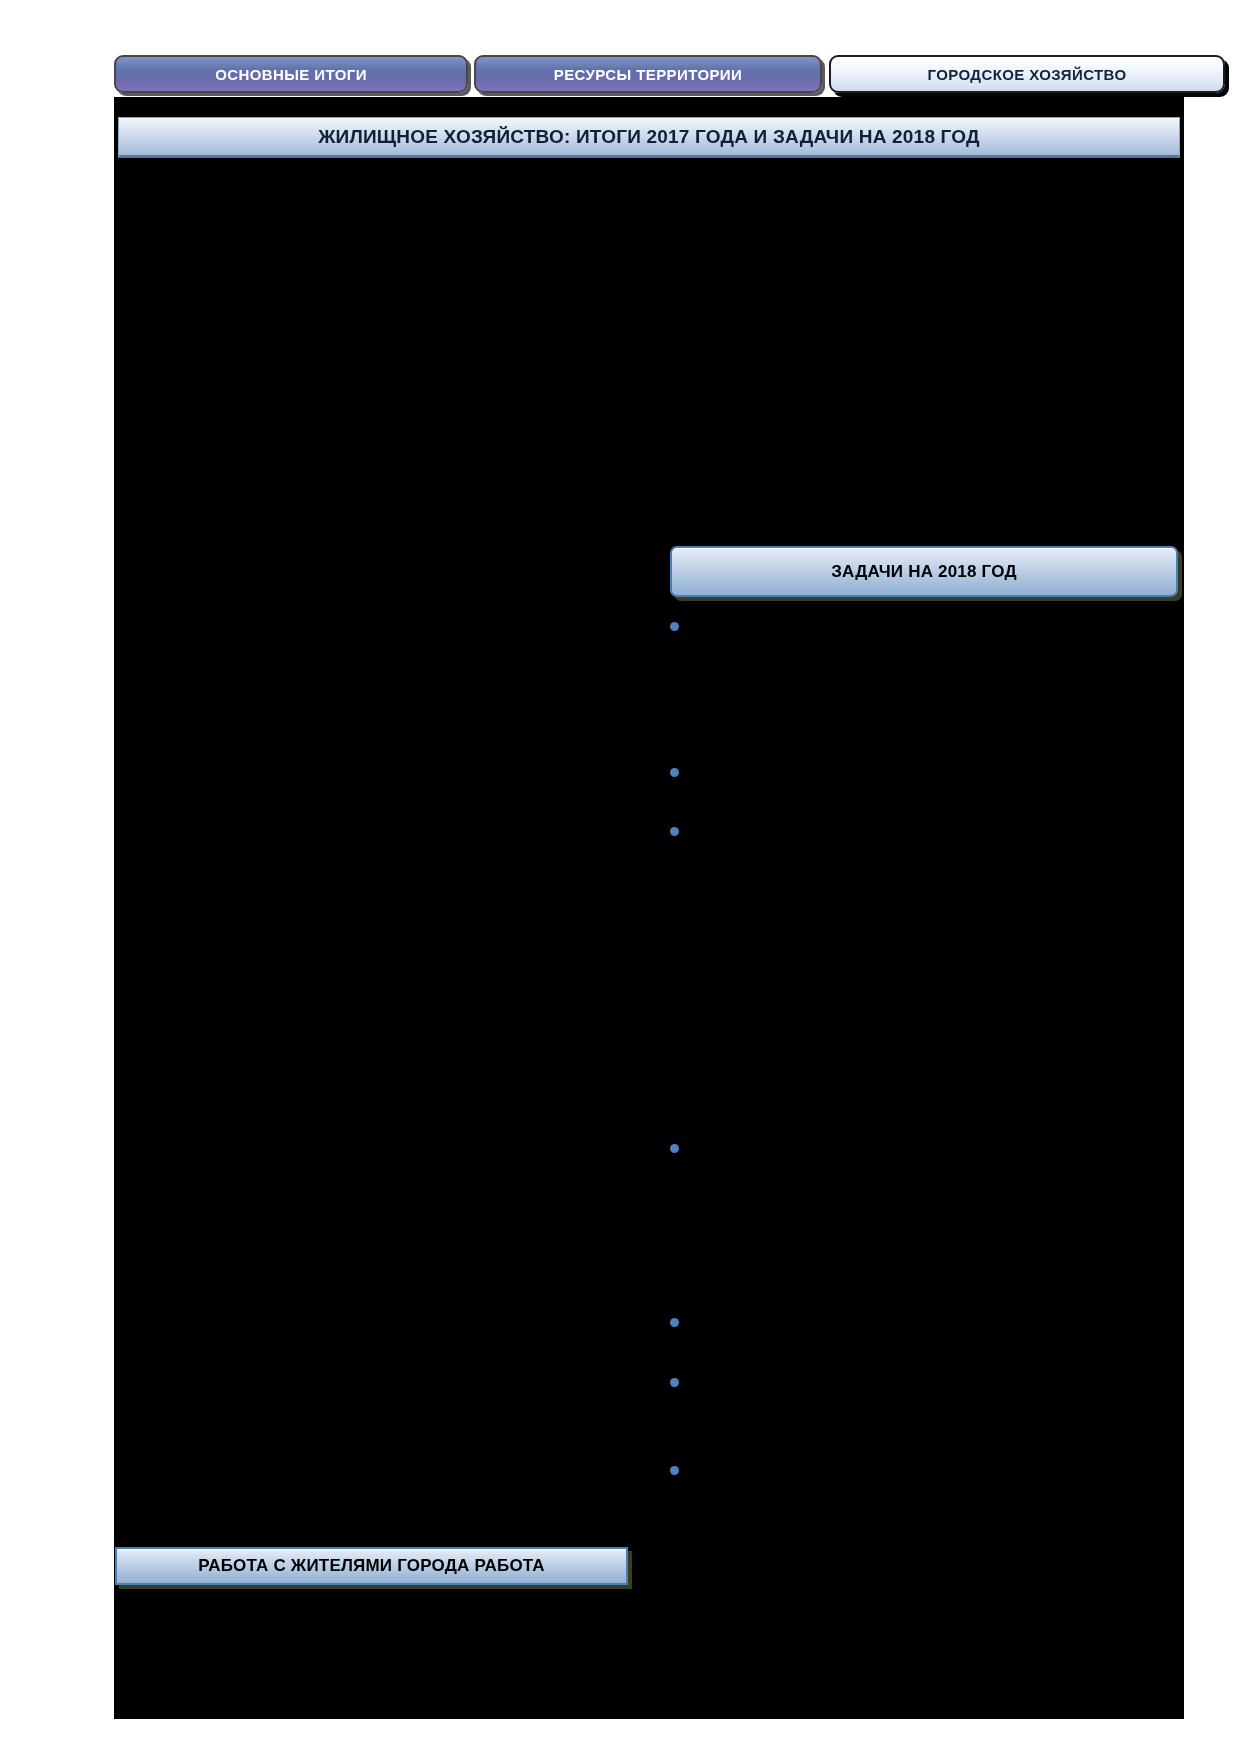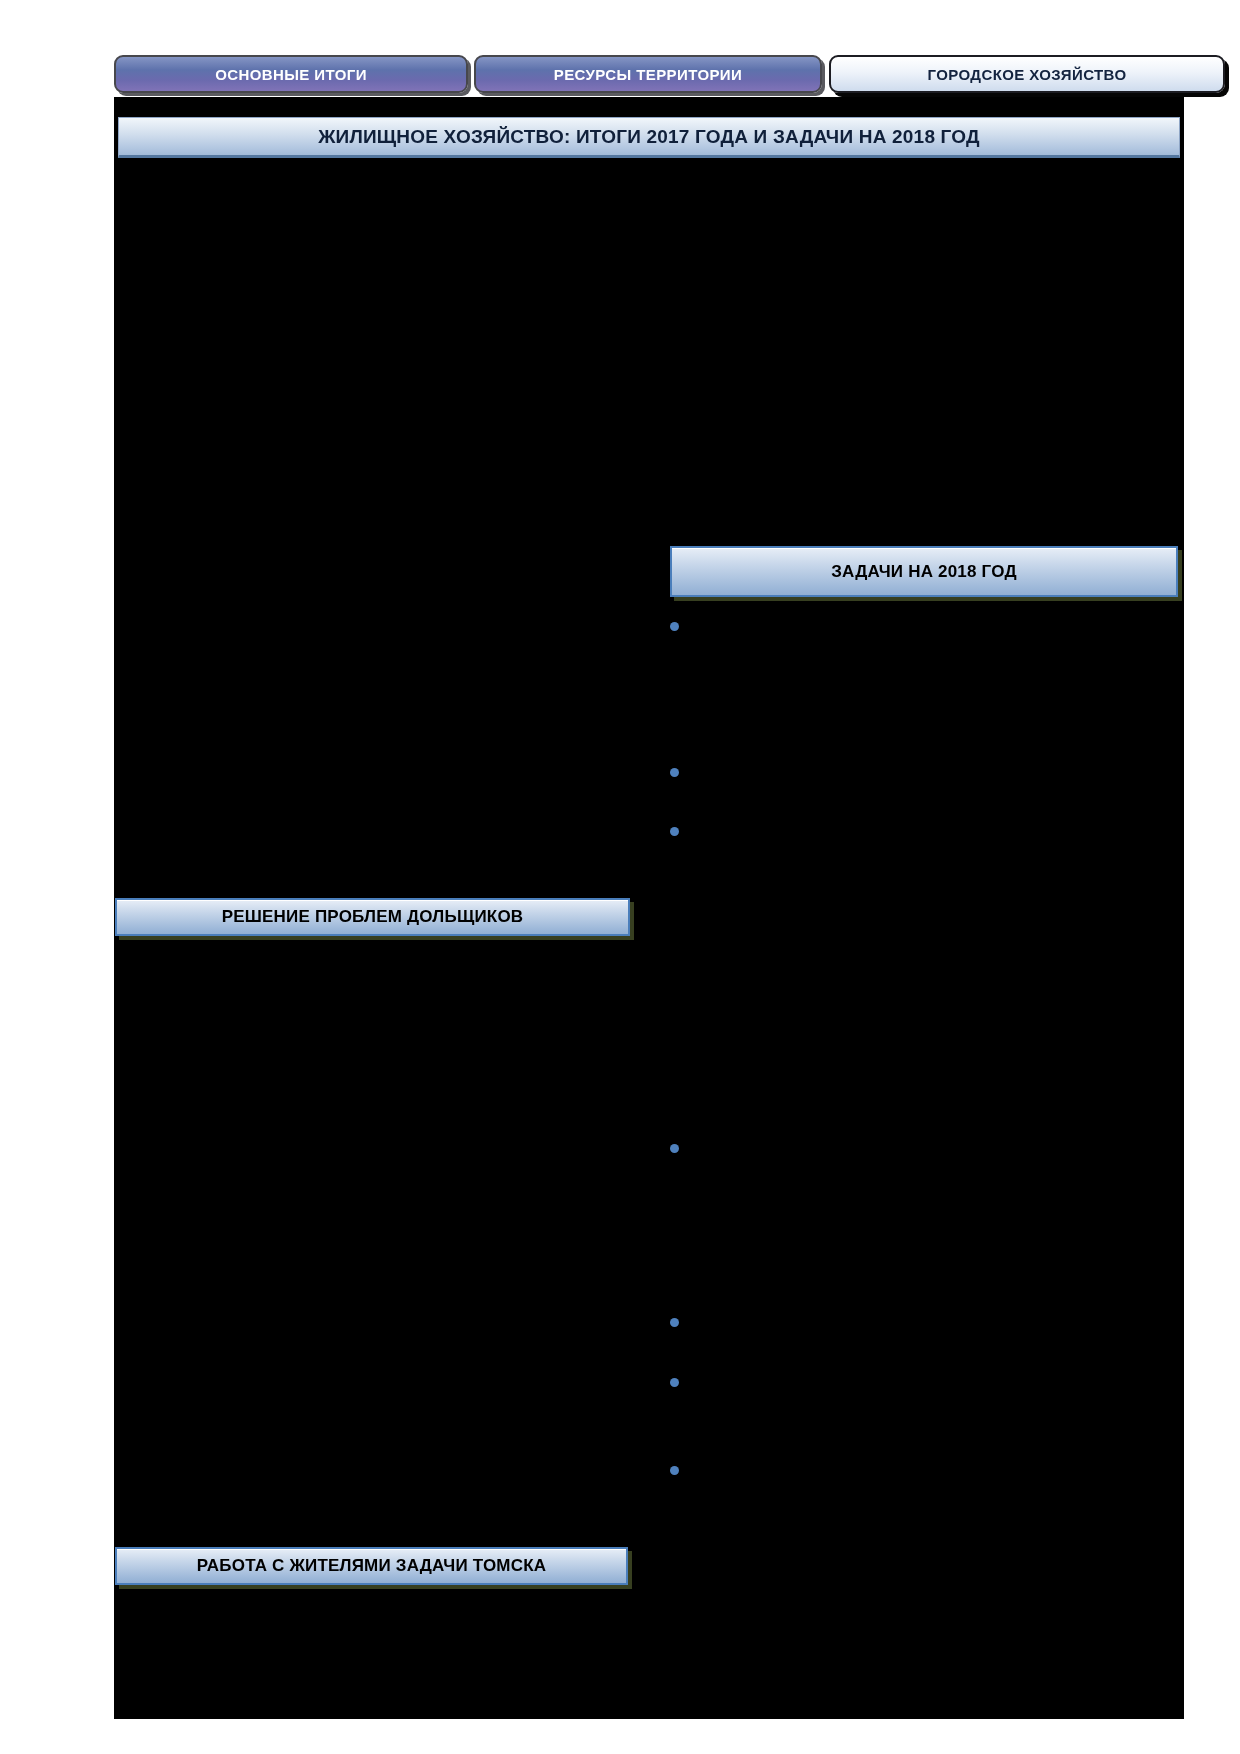--- a/index.html
+++ b/index.html
@@ -56,21 +56,21 @@
   
   .banner {
     position: absolute; box-sizing: border-box;
     border: 2px solid #4a7ebb;
     background: linear-gradient(180deg, #e7eef7 0%, #c5d5e9 38%, #9db8d9 85%, #92b0d4 100%);
     box-shadow: 4px 4px 0 rgba(58, 66, 34, 0.95), inset 0 1px 0 #ffffff;
     display: flex; align-items: center; justify-content: center;
     color: #000000; font-weight: bold; font-size: 17px; letter-spacing: .2px;
     white-space: nowrap;
   }
-  #banner-tasks      { left: 556px; top: 449px;  width: 508px; height: 51px; }
+  #banner-tasks      { left: 556px; top: 449px;  width: 508px; height: 51px; border-radius: 7px; }
   #banner-share      { left: 1px;   top: 801px;  width: 515px; height: 38px; }
   #banner-residents  { left: 1px;   top: 1450px; width: 513px; height: 38px; }
 
   
   .bullet {
     position: absolute; left: 556px;
     width: 9px; height: 9px; border-radius: 50%;
     background: #4f81bd;
   }
   .b1 { top: 525px; }  .b2 { top: 671px; }  .b3 { top: 730px; }
@@ -93,26 +93,23 @@
 <div class="content">
 
   <div class="header-bar">
     <span>ЖИЛИЩНОЕ ХОЗЯЙСТВО: ИТОГИ 2017 ГОДА И ЗАДАЧИ НА 2018 ГОД</span>
   </div>
 
   <div class="banner" id="banner-tasks">
     <span>ЗАДАЧИ НА 2018 ГОД</span>
   </div>
 
-  <div class="banner" id="banner-share">
-    <span>РЕШЕНИЕ ПРОБЛЕМ ДОЛЬЩИКОВ</span>
-  </div>
 
   <div class="banner" id="banner-residents">
-    <span>РАБОТА С ЖИТЕЛЯМИ ЗАДАЧИ ТОМСКА</span>
+    <span>РАБОТА С ЖИТЕЛЯМИ ГОРОДА РАБОТА</span>
   </div>
 
   <div class="bullet b1"></div>
   <div class="bullet b2"></div>
   <div class="bullet b3"></div>
   <div class="bullet b4"></div>
   <div class="bullet b5"></div>
   <div class="bullet b6"></div>
   <div class="bullet b7"></div>
 

